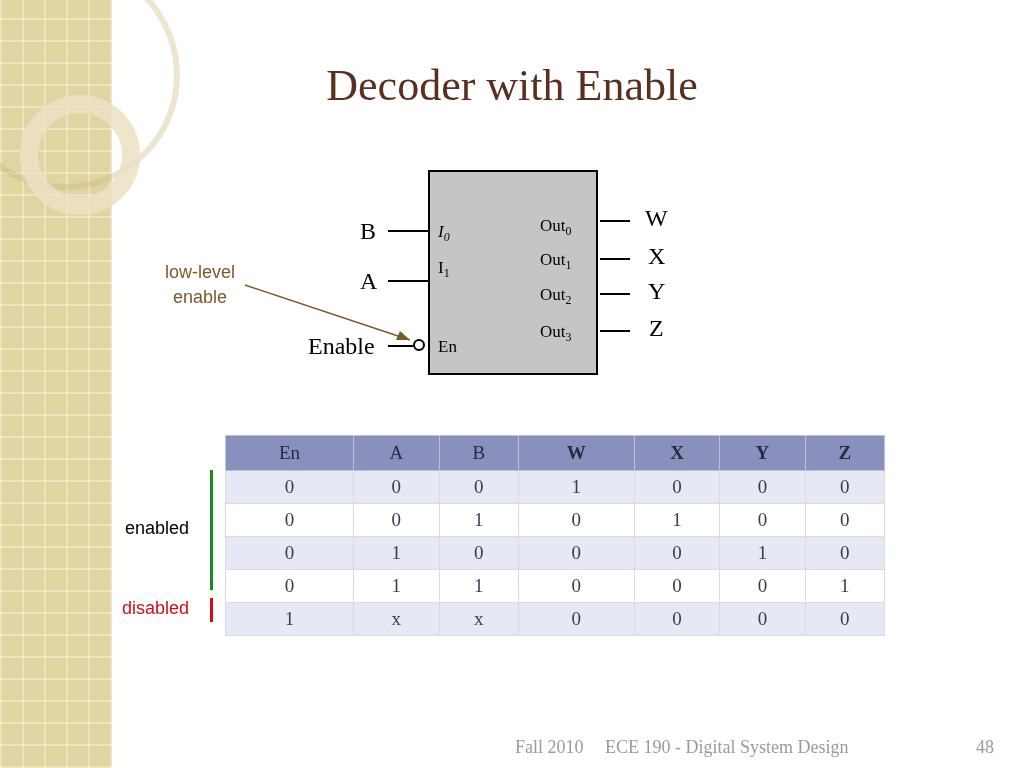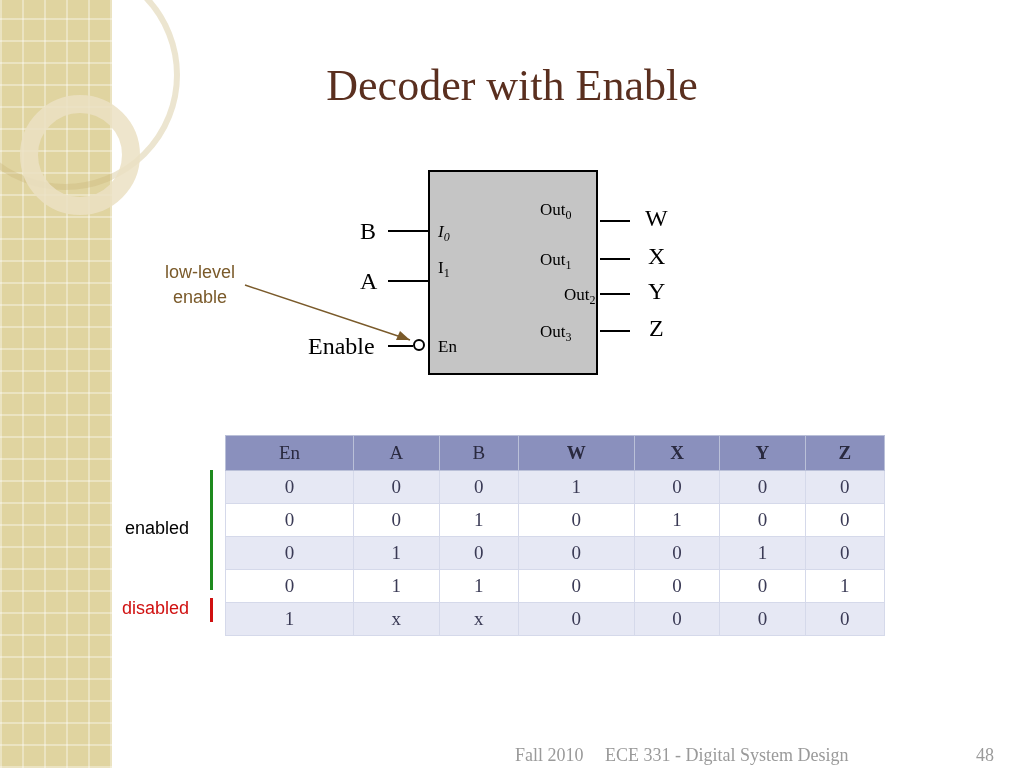--- a/index.html
+++ b/index.html
@@ -119,21 +119,21 @@
   .brace.disabled { border-color: #d01010; }
   .brace-label {
     position: absolute;
     font-family: Verdana, Geneva, sans-serif;
     font-size: 18px;
   }
   .brace-label.enabled { color: #000000; }
   .brace-label.disabled { color: #d01010; }
   .footer {
     position: absolute;
-    bottom: 2px;
+    bottom: 10px;
     font-family: 'Times New Roman', serif;
     font-size: 18px;
     color: #9a9a9a;
   }
   .footer.left { left: 515px; }
   .footer.mid  { left: 605px; }
   .footer.page { right: 30px; }
 </style>
 </head>
 <body>
@@ -164,27 +164,27 @@
   <div class="pin-label" style="left:8px; top:163px; font-size:24px;">Enable</div>
 
   <div class="inner-label" style="left:138px; top:52px;font-style:italic;">
     <span>I</span><span class="sub">0</span>
   </div>
   <div class="inner-label" style="left:138px; top:88px;">
     <span>I</span><span class="sub">1</span>
   </div>
   <div class="inner-label" style="left:138px; top:167px;">En</div>
 
-  <div class="inner-label" style="left:240px; top:30px;text-align:center;">
+  <div class="inner-label" style="left:240px; top:46px;text-align:center;">
     <span>Out</span><span class="sub">0</span>
   </div>
   <div class="inner-label" style="left:240px; top:80px;">
     <span>Out</span><span class="sub">1</span>
   </div>
-  <div class="inner-label" style="left:240px; top:115px;margin-left:24px;">
+  <div class="inner-label" style="left:240px; top:115px;">
     <span>Out</span><span class="sub">2</span>
   </div>
   <div class="inner-label" style="left:240px; top:152px;">
     <span>Out</span><span class="sub">3</span>
   </div>
 
   <div class="wire" style="left:300px; top:50px; width:30px;"></div>
   <div class="wire" style="left:300px; top:88px; width:30px;"></div>
   <div class="wire" style="left:300px; top:123px; width:30px;"></div>
   <div class="wire" style="left:300px; top:160px; width:30px;"></div>
@@ -258,14 +258,14 @@
   </table>
 </div>
 
 <div class="brace enabled" style="left:210px; top:470px; height:120px;"></div>
 <div class="brace-label enabled" style="left:125px; top:518px;">enabled</div>
 
 <div class="brace disabled" style="left:210px; top:598px; height:24px;"></div>
 <div class="brace-label disabled" style="left:122px; top:598px;">disabled</div>
 
 <div class="footer left">Fall 2010</div>
-<div class="footer mid">ECE 331 - Digital System Design</div>
+<div class="footer mid">ECE 190 - Digital System Design</div>
 <div class="footer page">48</div>
 
 </body></html>

